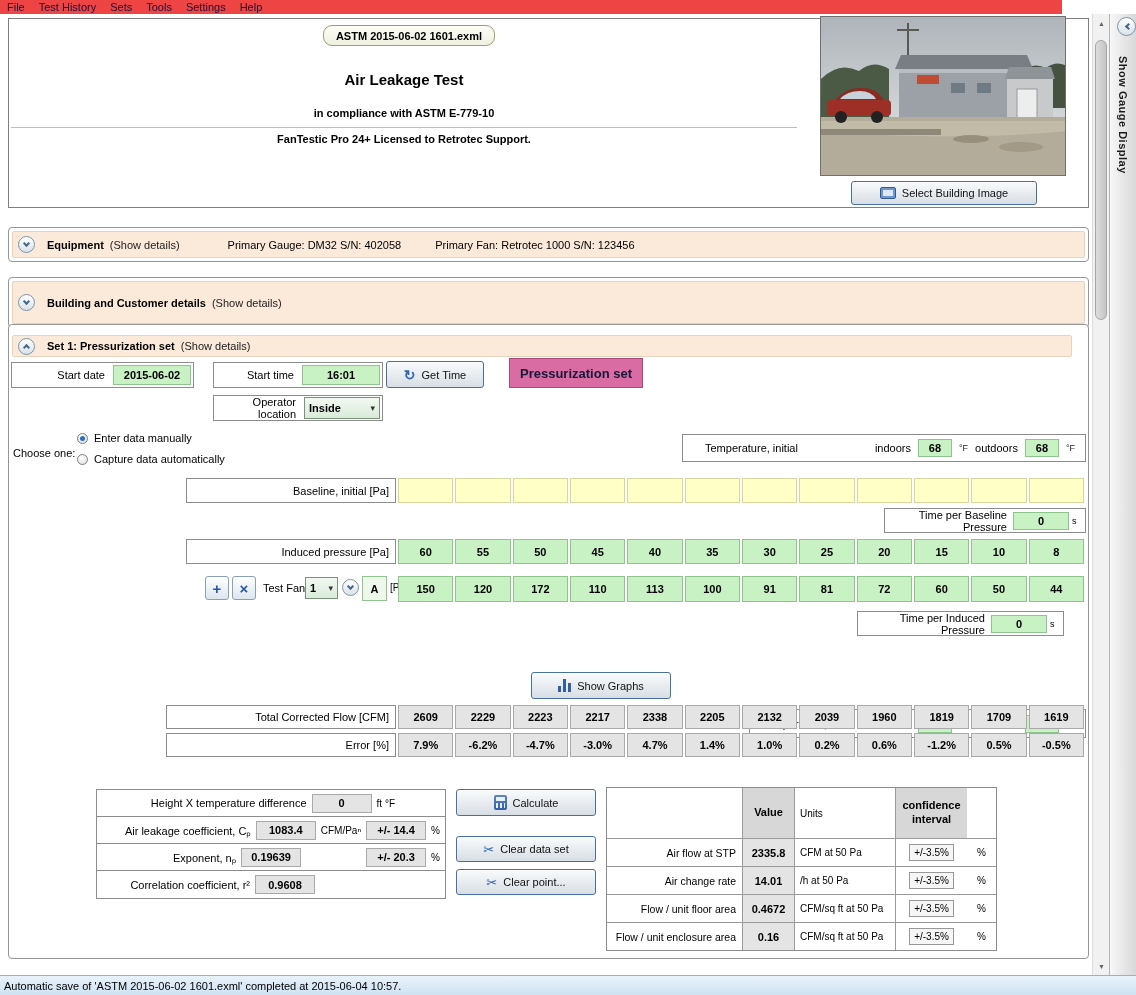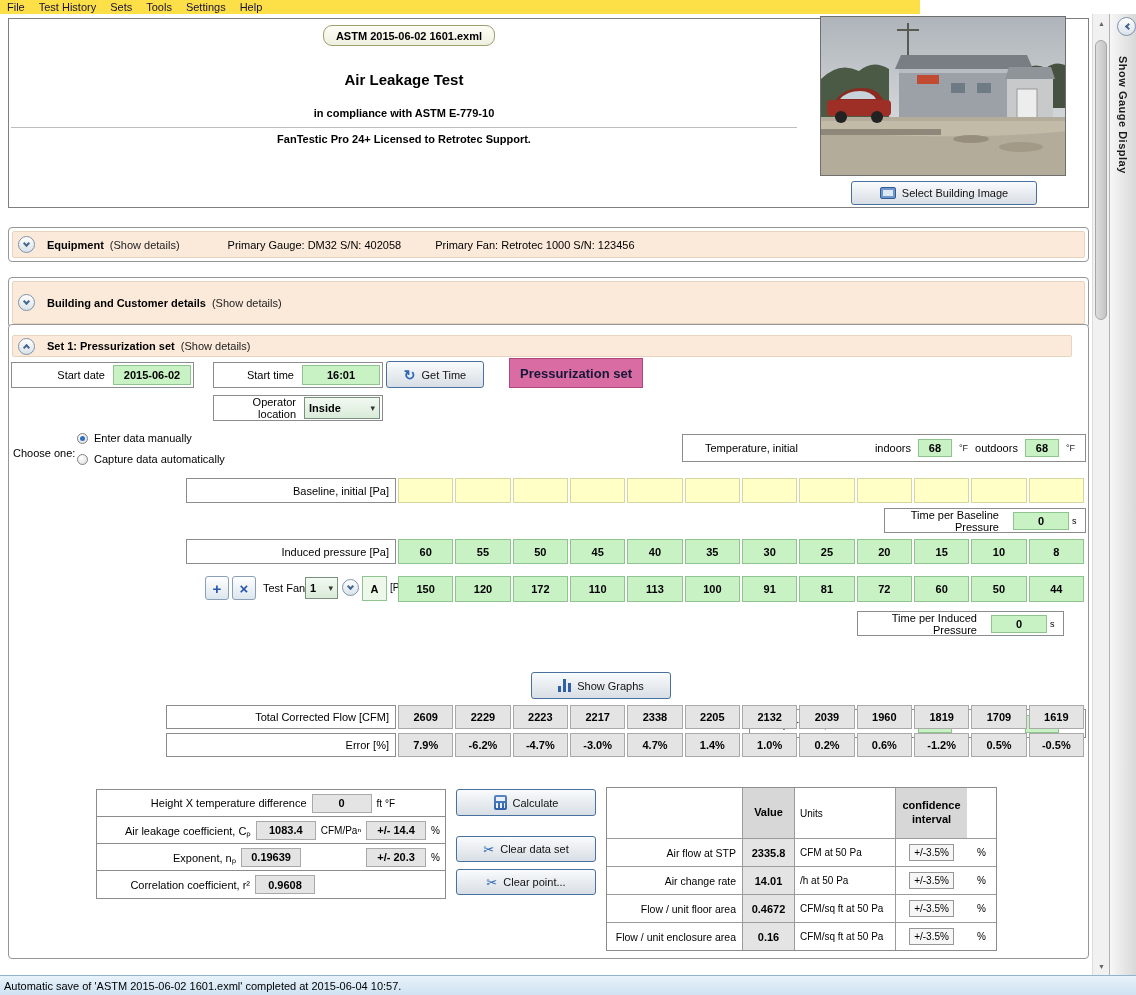--- a/index.html
+++ b/index.html
@@ -1,20 +1,20 @@
 <!DOCTYPE html>
 <html><head>
 <meta charset="utf-8">
 <style>
 *{box-sizing:border-box;margin:0;padding:0;}
 body{font-family:"Liberation Sans",sans-serif;}
 #root{position:relative;width:1136px;height:995px;background:#fff;font-size:11px;color:#000;overflow:hidden;cursor:default;}
 .abs{position:absolute;}
 
-.menubar{position:absolute;left:0;top:0;width:920px;height:14px;background:#fde047;display:flex;align-items:center;}
+.menubar{position:absolute;left:0;top:0;width:1062px;height:14px;background:#ef4444;display:flex;align-items:center;}
 .menu-item{padding:0 7px;font-size:11px;line-height:14px;color:#17103A;}
 
 .header-box{position:absolute;left:8px;top:18px;width:1081px;height:190px;border:1px solid #7F7F7F;background:#fff;}
 .file-btn{position:absolute;left:314px;top:6px;width:172px;height:21px;border:1px solid #9AA06E;border-radius:9px;background:linear-gradient(#FDFDF6,#F0F0E0);font-weight:bold;display:flex;align-items:center;justify-content:center;}
 .hdr-title{position:absolute;top:52px;left:0;width:790px;text-align:center;font-size:15px;font-weight:bold;}
 .hdr-comp{position:absolute;top:88px;left:0;width:790px;text-align:center;font-weight:bold;}
 .hdr-sep{position:absolute;top:108px;left:2px;width:786px;border-top:1px solid #BDBDBD;}
 .hdr-lic{position:absolute;top:114px;left:0;width:790px;text-align:center;font-weight:bold;}
 .building-photo{position:absolute;left:820px;top:16px;width:246px;height:160px;border:1px solid #6F6F6F;overflow:hidden;background:#C9CDD1;}
 
@@ -56,21 +56,21 @@
 .radio.sel::after{content:"";position:absolute;left:2px;top:2px;width:5px;height:5px;border-radius:50%;background:#2F6FC1;}
 .data-row{position:absolute;display:flex;gap:2px;}
 .row-label{width:210px;border:1px solid #8C8C8C;background:#fff;display:flex;align-items:center;justify-content:flex-end;padding-right:6px;}
 .row-label.wide{width:230px;}
 .cells-grid{flex:1;display:grid;grid-template-columns:repeat(12,1fr);gap:2px;}
 .cells-grid.standalone{position:absolute;display:grid;}
 .cell{display:flex;align-items:center;justify-content:center;}
 .yellow-cell{background:#FFFFC6;border:1px solid #D6D6A0;}
 .gray-cell{background:#E4E4E4;border:1px solid #A9A9A9;font-weight:bold;display:flex;align-items:center;justify-content:center;}
 .time-box{position:absolute;border:1px solid #8C8C8C;display:flex;align-items:center;background:#fff;padding:2px;}
-.time-label{flex:1;text-align:right;padding-right:14px;}
+.time-label{flex:1;text-align:right;padding-right:6px;}
 .time-val{width:56px;height:18px;}
 .time-unit{width:14px;text-align:left;font-size:9px;padding-left:3px;}
 .win-sm-btn{position:absolute;width:24px;height:24px;border:1px solid #8AA0B8;border-radius:3px;background:linear-gradient(#FFF,#DDE6EE);display:flex;align-items:center;justify-content:center;}
 .blue-glyph{color:#2456B0;font-weight:bold;font-size:15px;line-height:1;}
 .tf-a{position:absolute;border:1px solid #8FC48F;background:#EDF8EA;display:flex;align-items:center;justify-content:center;font-weight:bold;}
 .gt-icon{color:#2E66B0;font-size:14px;font-weight:bold;line-height:1;}
 .scissors{color:#2E66B0;font-size:13px;line-height:1;}
 .calc-icon{width:13px;height:15px;background:linear-gradient(#5C86C0,#2E5FA8);border-radius:2px;position:relative;}
 .calc-icon::before{content:"";position:absolute;left:2px;top:2px;right:2px;height:4px;background:#EAF0F8;}
 .calc-icon::after{content:"";position:absolute;left:2px;top:8px;right:2px;bottom:2px;background:repeating-linear-gradient(90deg,#EAF0F8 0 2px,rgba(0,0,0,0) 2px 4px);}

